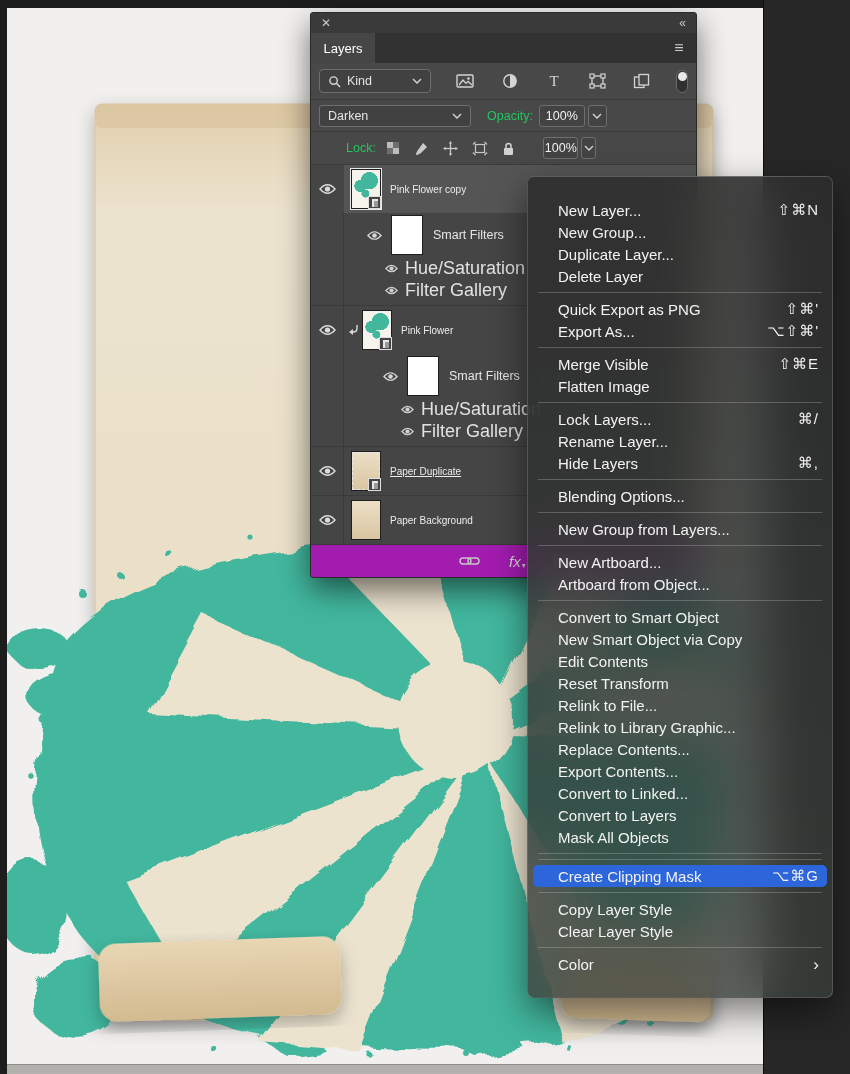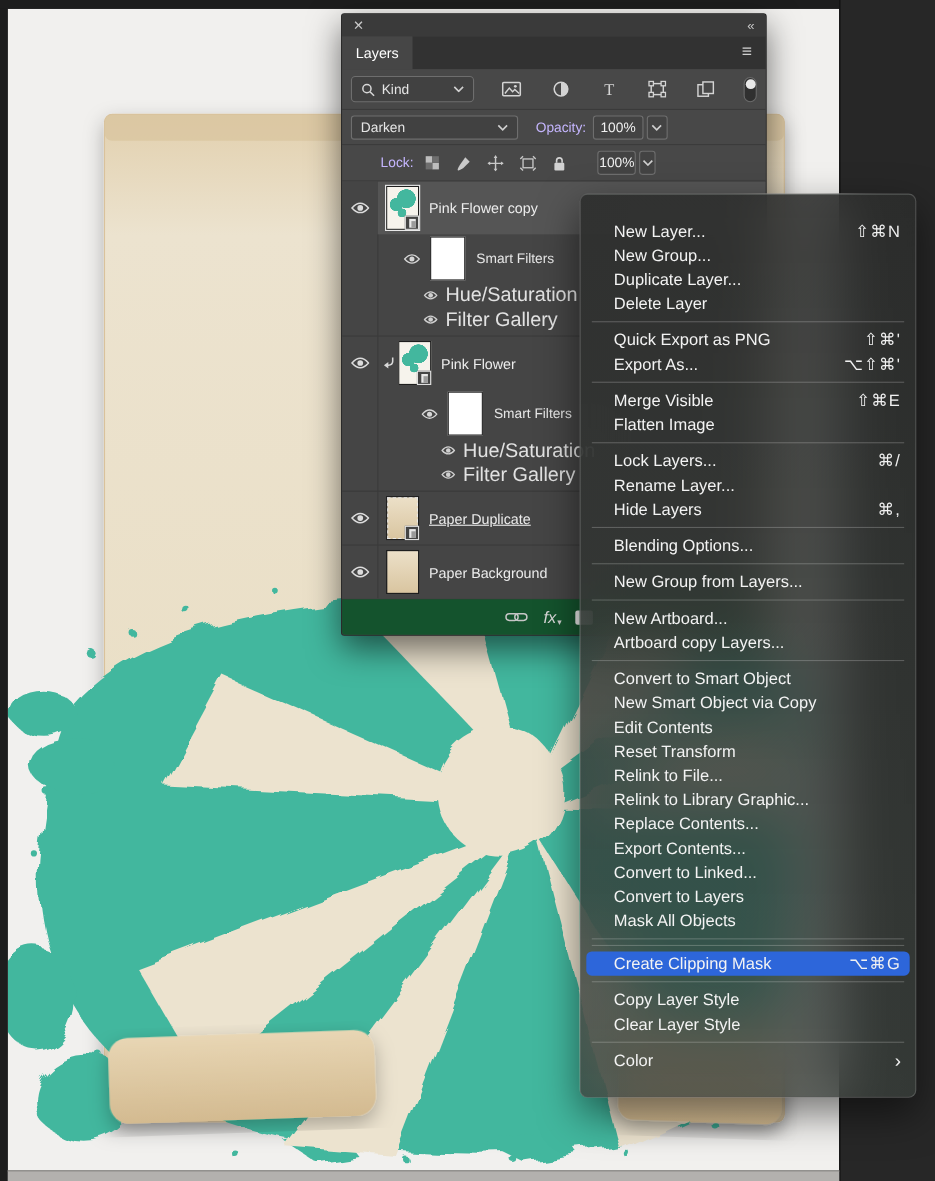--- a/index.html
+++ b/index.html
@@ -36,21 +36,21 @@
   .dd { display:flex; align-items:center; gap:6px; background:#414141; border:1px solid #6e6e6e; border-radius:4px; height:24px; padding:0 8px; color:#e4e4e4; }
   .dd .lbl { font-size:12.5px; }
   .dd .chev { margin-left:auto; }
   .kind-dd { width:118px; }
   .blend-dd { width:152px; height:22px; border-radius:3px; }
 
   .ficon { width:20px; height:17px; display:flex; align-items:center; justify-content:center; }
   .toggle { width:13px; height:23px; background:#303030; border:1px solid #6a6a6a; border-radius:7px; position:relative; }
   .toggle .knob { position:absolute; left:1px; top:1px; width:9px; height:9px; border-radius:50%; background:#e9e9e9; }
 
-  .plabel { color:#c4b5fd; }
+  .plabel { color:#22c55e; }
   .valbox { width:46px; height:22px; background:#434343; border:1px solid #6e6e6e; border-radius:3px;
             display:flex; align-items:center; justify-content:center; color:#f0f0f0; margin-left:6px; }
   .chevbox { width:19px; height:22px; background:#434343; border:1px solid #6e6e6e; border-radius:3px;
              display:flex; align-items:center; justify-content:center; margin-left:3px; }
   .lock-icons { display:flex; align-items:center; gap:11px; margin-left:8px; }
   .licon { width:18px; height:16px; display:flex; align-items:center; justify-content:center; }
 
   
   .p-list { flex:1; background:#454545; position:relative; overflow:hidden; }
   .eye-divider { position:absolute; left:32px; top:0; bottom:0; width:1px; background:#3b3b3b; }
@@ -64,36 +64,36 @@
   .thumb-flower { background:
       radial-gradient(circle at 62% 28%, #43b79e 0 26%, transparent 27%),
       radial-gradient(circle at 30% 42%, #43b79e 0 20%, transparent 21%),
       radial-gradient(circle at 48% 62%, #43b79e 0 14%, transparent 15%),
       #f6f3ec; }
   .thumb-paper { background:linear-gradient(#ece0c8, #d9c5a0); }
   .thumb-dashed { outline:1px dashed #e8e8e8; outline-offset:-2px; }
   .so-badge { position:absolute; right:-1px; bottom:-1px; width:13px; height:13px; background:#454545; border:1px solid #dedede; }
   .so-badge::before { content:""; position:absolute; left:3px; top:2px; width:6px; height:8px; background:#e8e8e8; }
   .so-badge::after { content:""; position:absolute; left:5px; top:4px; width:4px; height:6px; background:#9a9a9a; }
-  .lname { margin-left:9px; color:#ececec; font-size:13px; white-space:nowrap; }
+  .lname { margin-left:9px; color:#ececec; font-size:10px; white-space:nowrap; }
   .lname.underlined { text-decoration:underline; }
   .clip-arrow { margin-left:5px; flex:0 0 12px; }
 
   .sf-row { height:44px; display:flex; align-items:center; }
   .sf-row .eye { margin-left:56px; }
   .sf-row.indent2 .eye { margin-left:72px; }
   .mask-thumb { width:32px; height:40px; background:#ffffff; border:1px solid #1e1e1e; margin-left:9px; }
   .sf-label { margin-left:10px; color:#e6e6e6; font-size:12.5px; }
   .fx-row { height:22px; display:flex; align-items:center; }
   .fx-row .eye { margin-left:74px; }
   .fx-row.indent2 .eye { margin-left:90px; }
   .fx-label { margin-left:7px; color:#e2e2e2; font-size:18px; }
   .group-pad { height:4px; }
 
-  .p-footer { height:33px; background:#14532d; border-top:1px solid #393939; display:flex; align-items:center; border-radius:0 0 3px 3px; }
+  .p-footer { height:33px; background:#a21caf; border-top:1px solid #393939; display:flex; align-items:center; border-radius:0 0 3px 3px;gap:15px; }
   .f-link { margin-left:148px; }
   .f-fx { margin-left:14px; color:#d8d8d8; font-size:15px; font-style:italic; display:flex; align-items:flex-end; }
   .f-fx .caret { font-style:normal; font-size:8px; margin-left:1px; color:#cfcfcf; }
   .f-mask { margin-left:12px; width:16px; height:13px; background:#e9e9e9; border-radius:2px; }
 
   
   .ctx-menu { position:absolute; left:527px; top:176px; width:306px; z-index:10;
               background:linear-gradient(rgba(44,45,44,.88), rgba(56,62,58,.80));
               -webkit-backdrop-filter:blur(26px) saturate(115%); backdrop-filter:blur(26px) saturate(115%);
               border:1px solid rgba(140,140,140,.38); border-radius:7px;
@@ -533,21 +533,21 @@
         <span class="sc"></span>
       </div>
 
     <div class="msep"></div>
 
     <div class="mi">
         <span>New Artboard...</span>
         <span class="sc"></span>
       </div>
     <div class="mi">
-        <span>Artboard copy Layers...</span>
+        <span>Artboard from Object...</span>
         <span class="sc"></span>
       </div>
 
     <div class="msep"></div>
 
     <div class="mi">
         <span>Convert to Smart Object</span>
         <span class="sc"></span>
       </div>
     <div class="mi">

